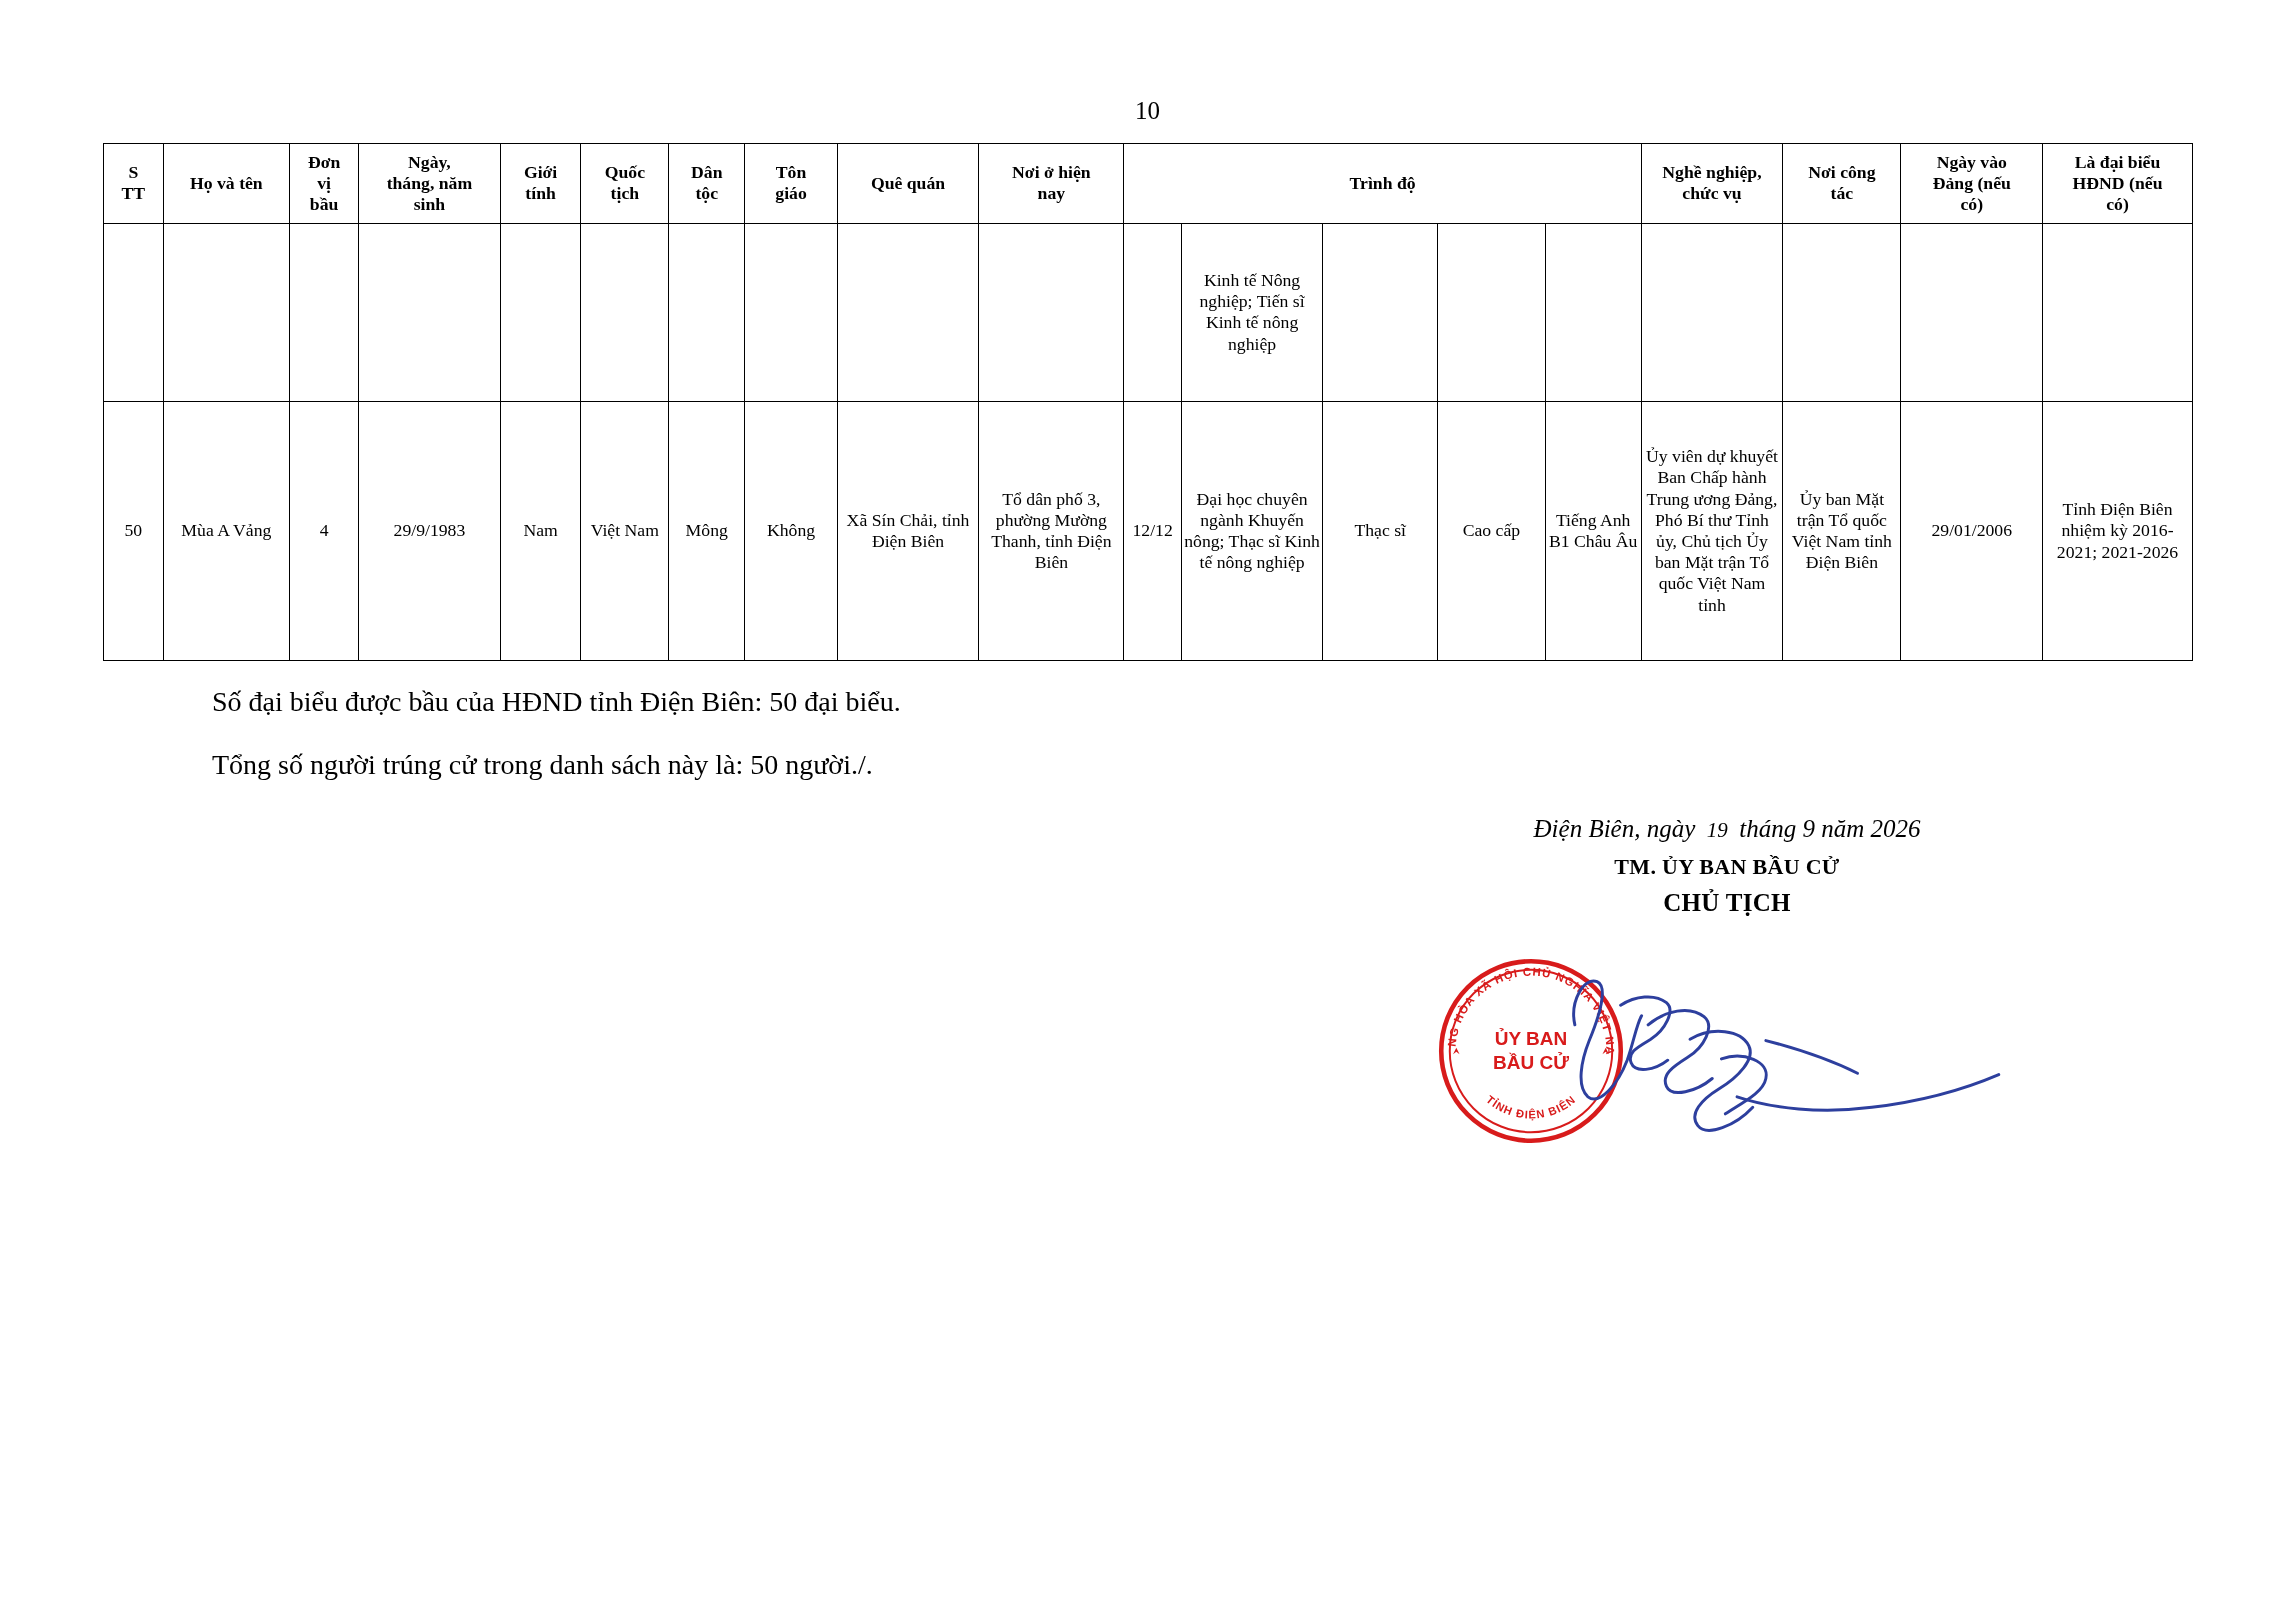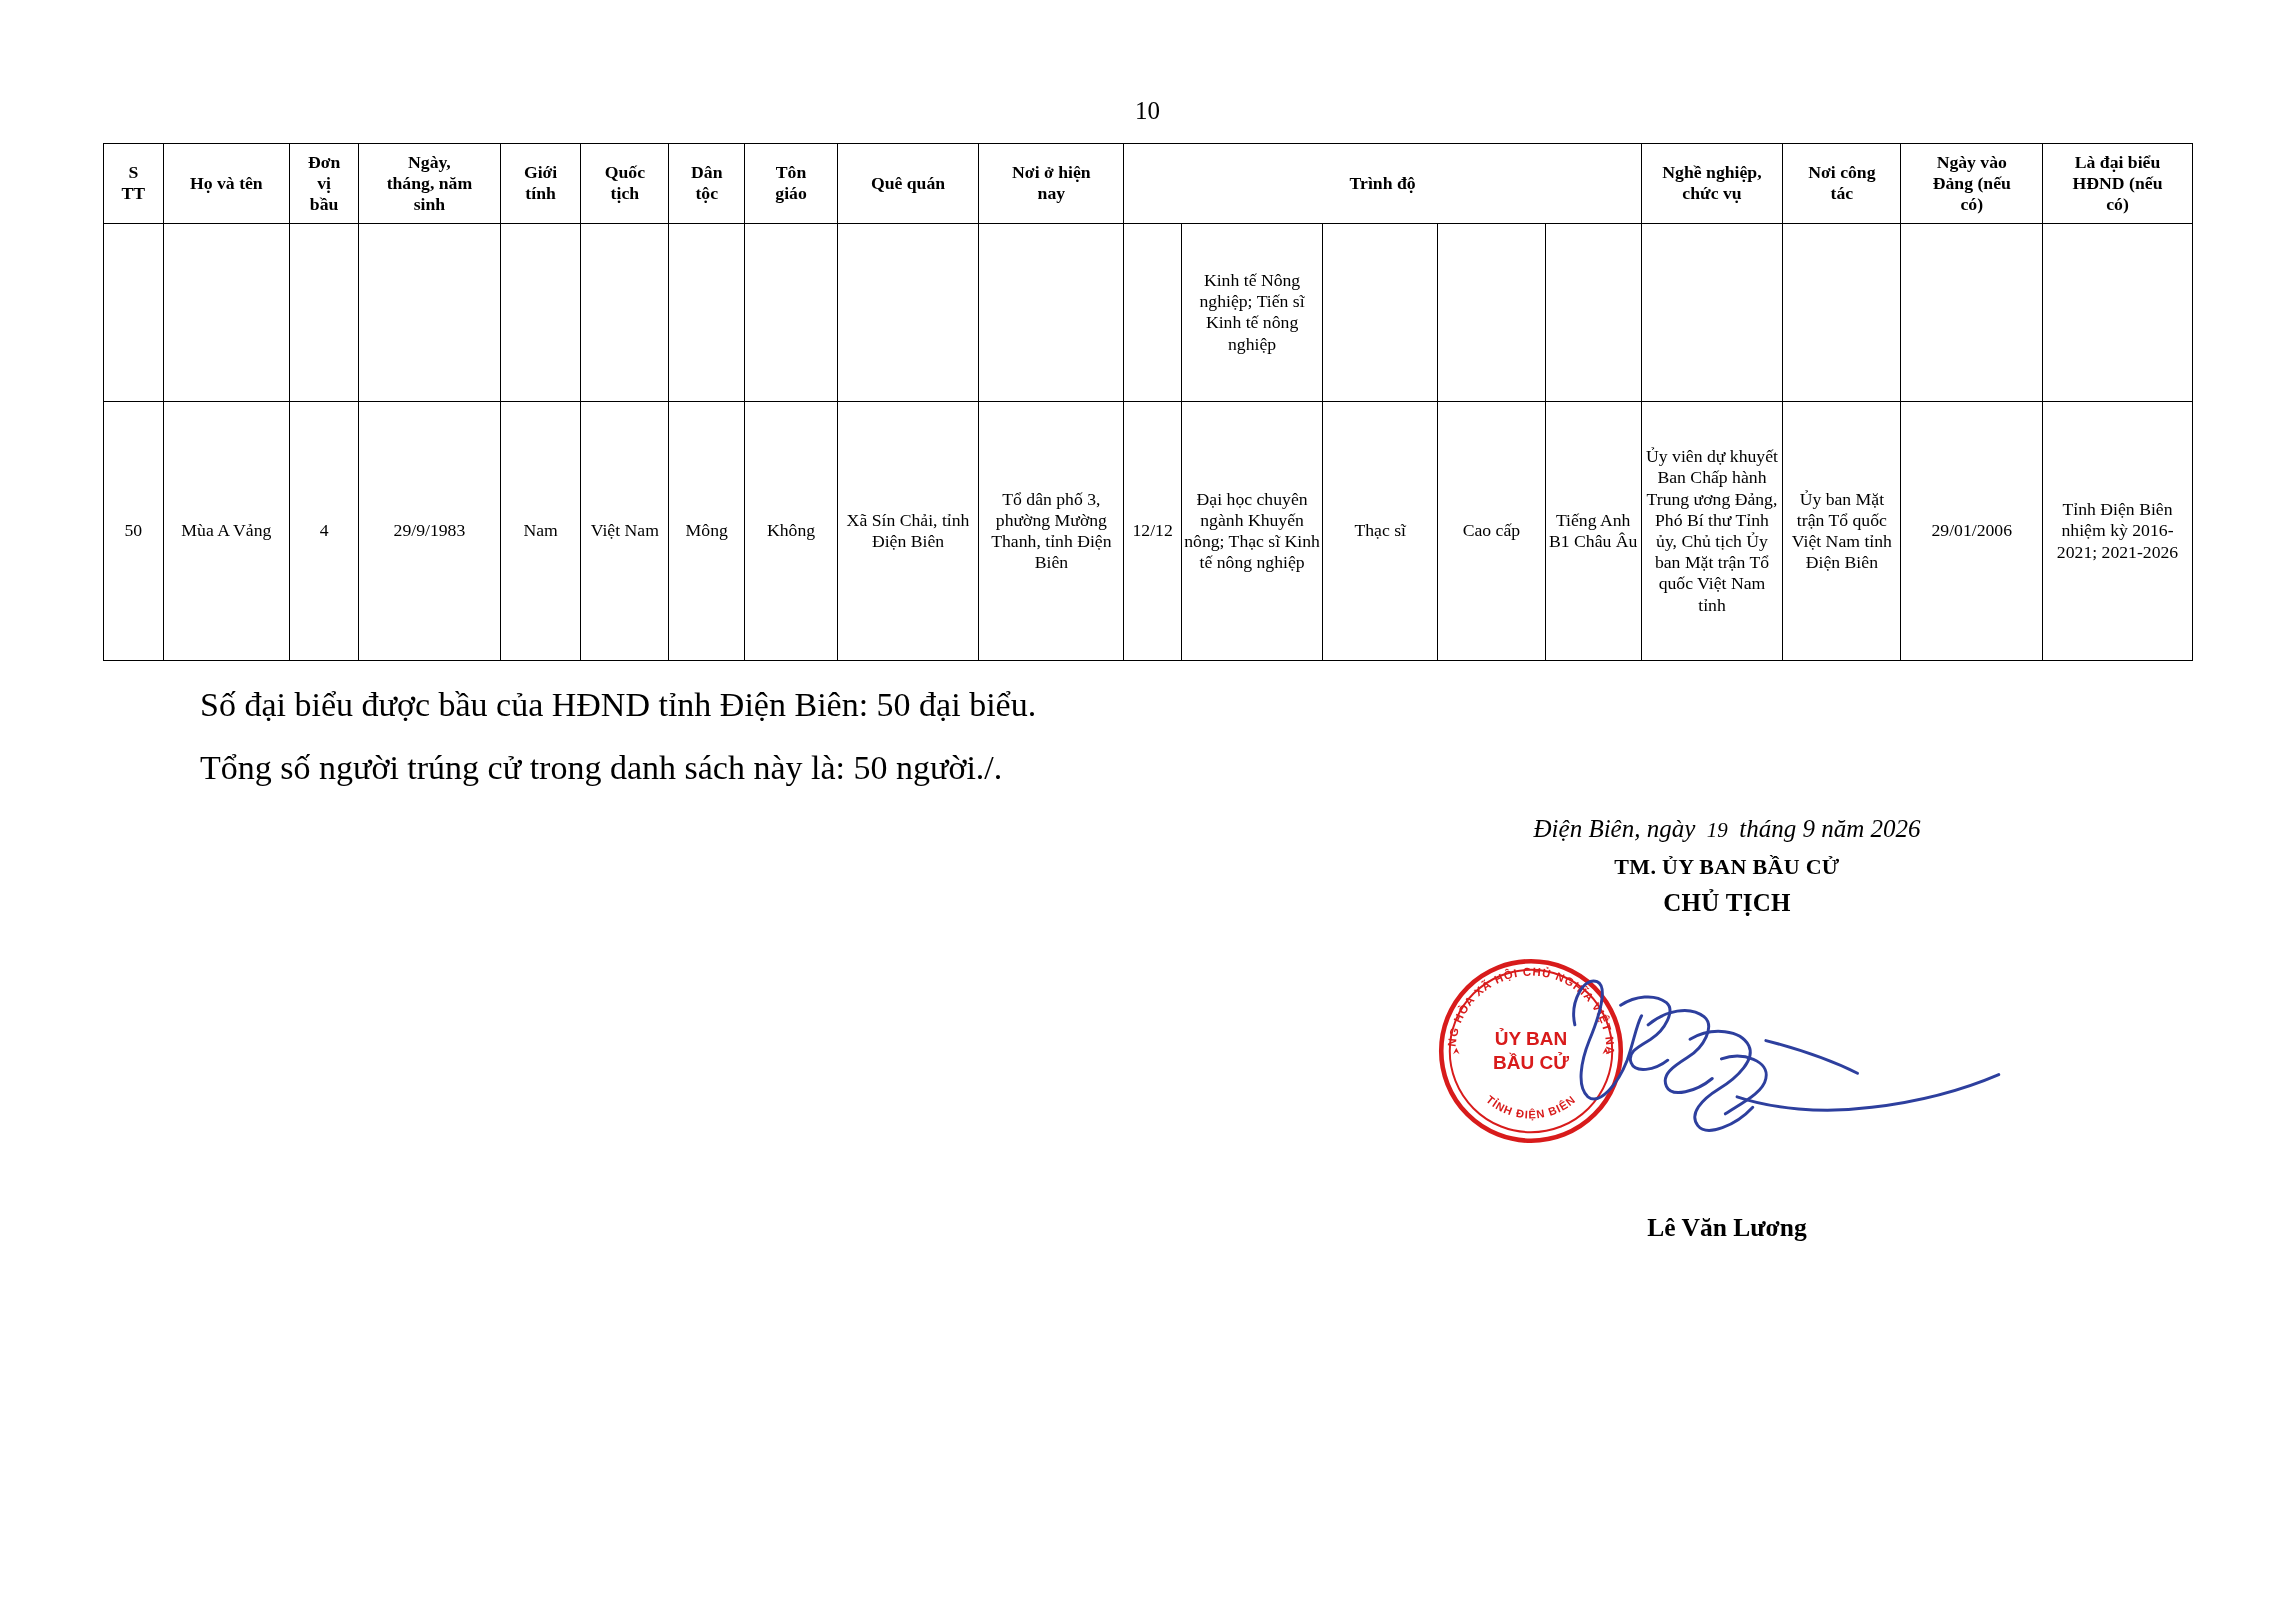--- a/index.html
+++ b/index.html
@@ -59,22 +59,22 @@
   .row-partial td {
     height: 175px;
     vertical-align: top;
     padding-top: 3.9px;
   }
   .row-main td {
     height: 255px;
   }
   .note-line {
     position: absolute;
-    left: 200px;
-    font-size: 34px;
+    left: 212px;
+    font-size: 28px;
     font-family: "Liberation Serif", serif;
   }
   .note-1 { top: 686px; }
   .note-2 { top: 749px; }
 
   .sign-block {
     position: absolute;
     left: 1400px;
     top: 815px;
     width: 654px;
@@ -230,21 +230,20 @@
   <div class="note-line note-2">Tổng số người trúng cử trong danh sách này là: 50 người./.</div>
 
   <div class="sign-block">
     <div class="sign-date">
       <span>Điện Biên, ngày</span>
       <span class="daynum">19</span>
       <span>tháng 9 năm 2026</span>
     </div>
     <div class="sign-org">TM. ỦY BAN BẦU CỬ</div>
     <div class="sign-role">CHỦ TỊCH</div>
-    <div class="sign-name">Lê Văn Lương</div>
   </div>
 
   <div class="seal">
     <svg width="190" height="190" viewBox="0 0 290 290" xmlns="http://www.w3.org/2000/svg">
       <defs>
         <path id="arcTop" d="M 30,145 A 115,115 0 0 1 260,145"></path>
         <path id="arcBottom" d="M 42,145 A 103,103 0 0 0 248,145"></path>
       </defs>
       <circle cx="145" cy="145" r="137" fill="none" stroke="#d81b1b" stroke-width="7"></circle>
       <circle cx="145" cy="145" r="124" fill="none" stroke="#d81b1b" stroke-width="3"></circle>

